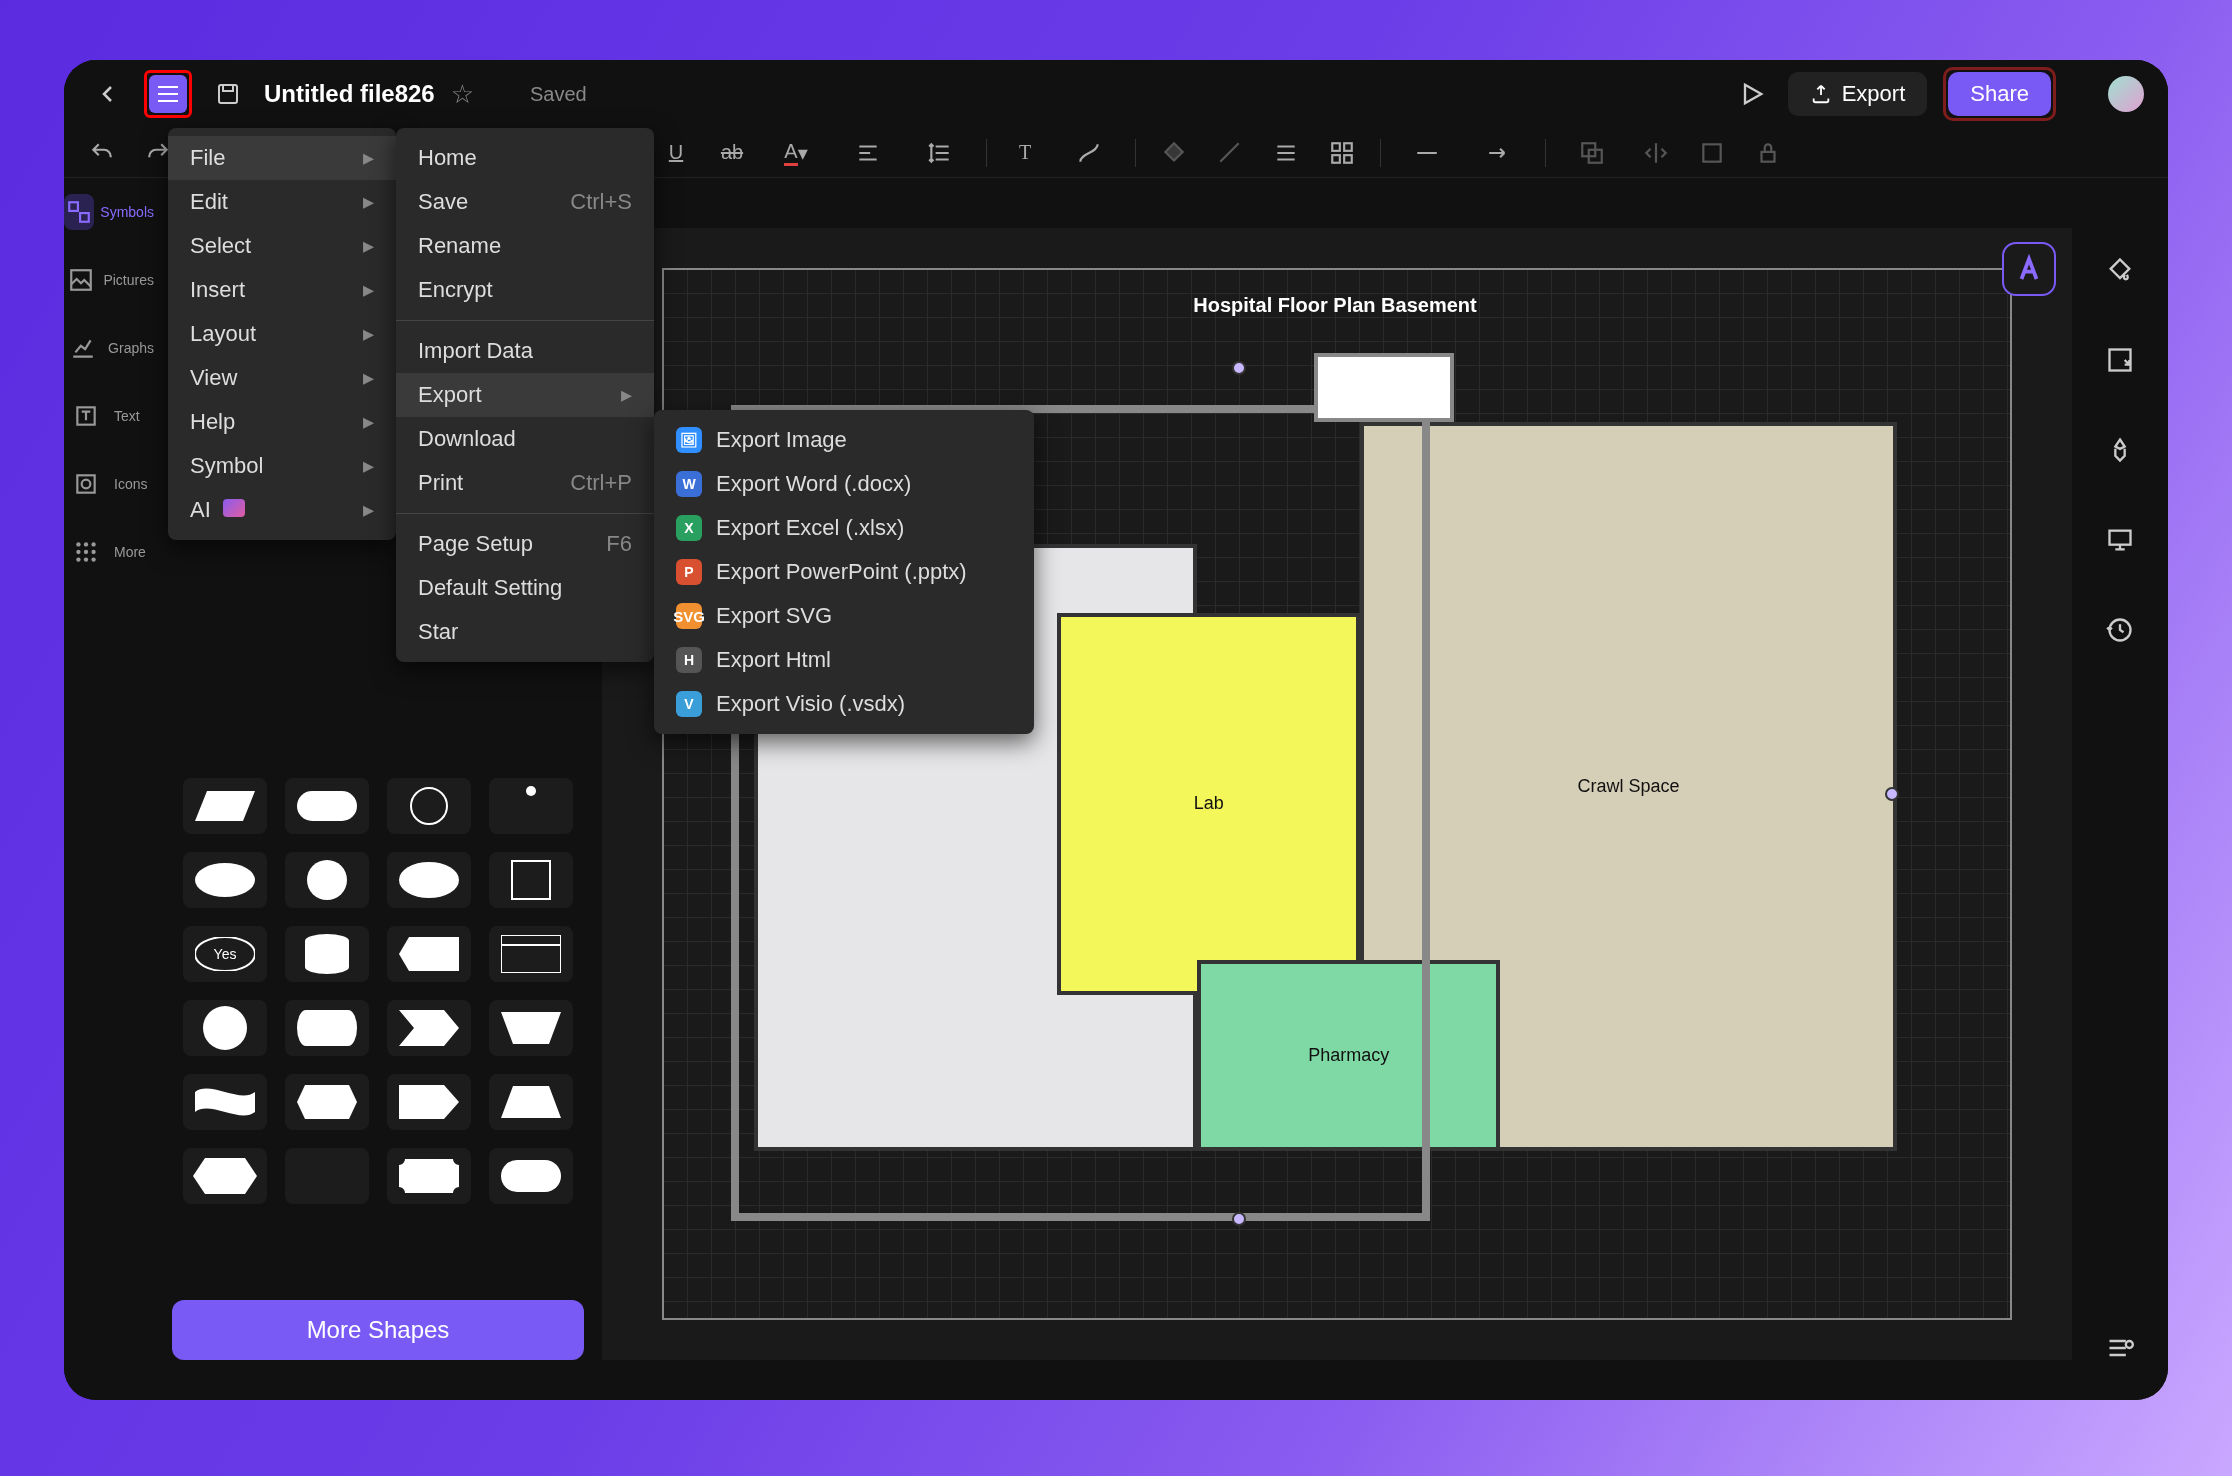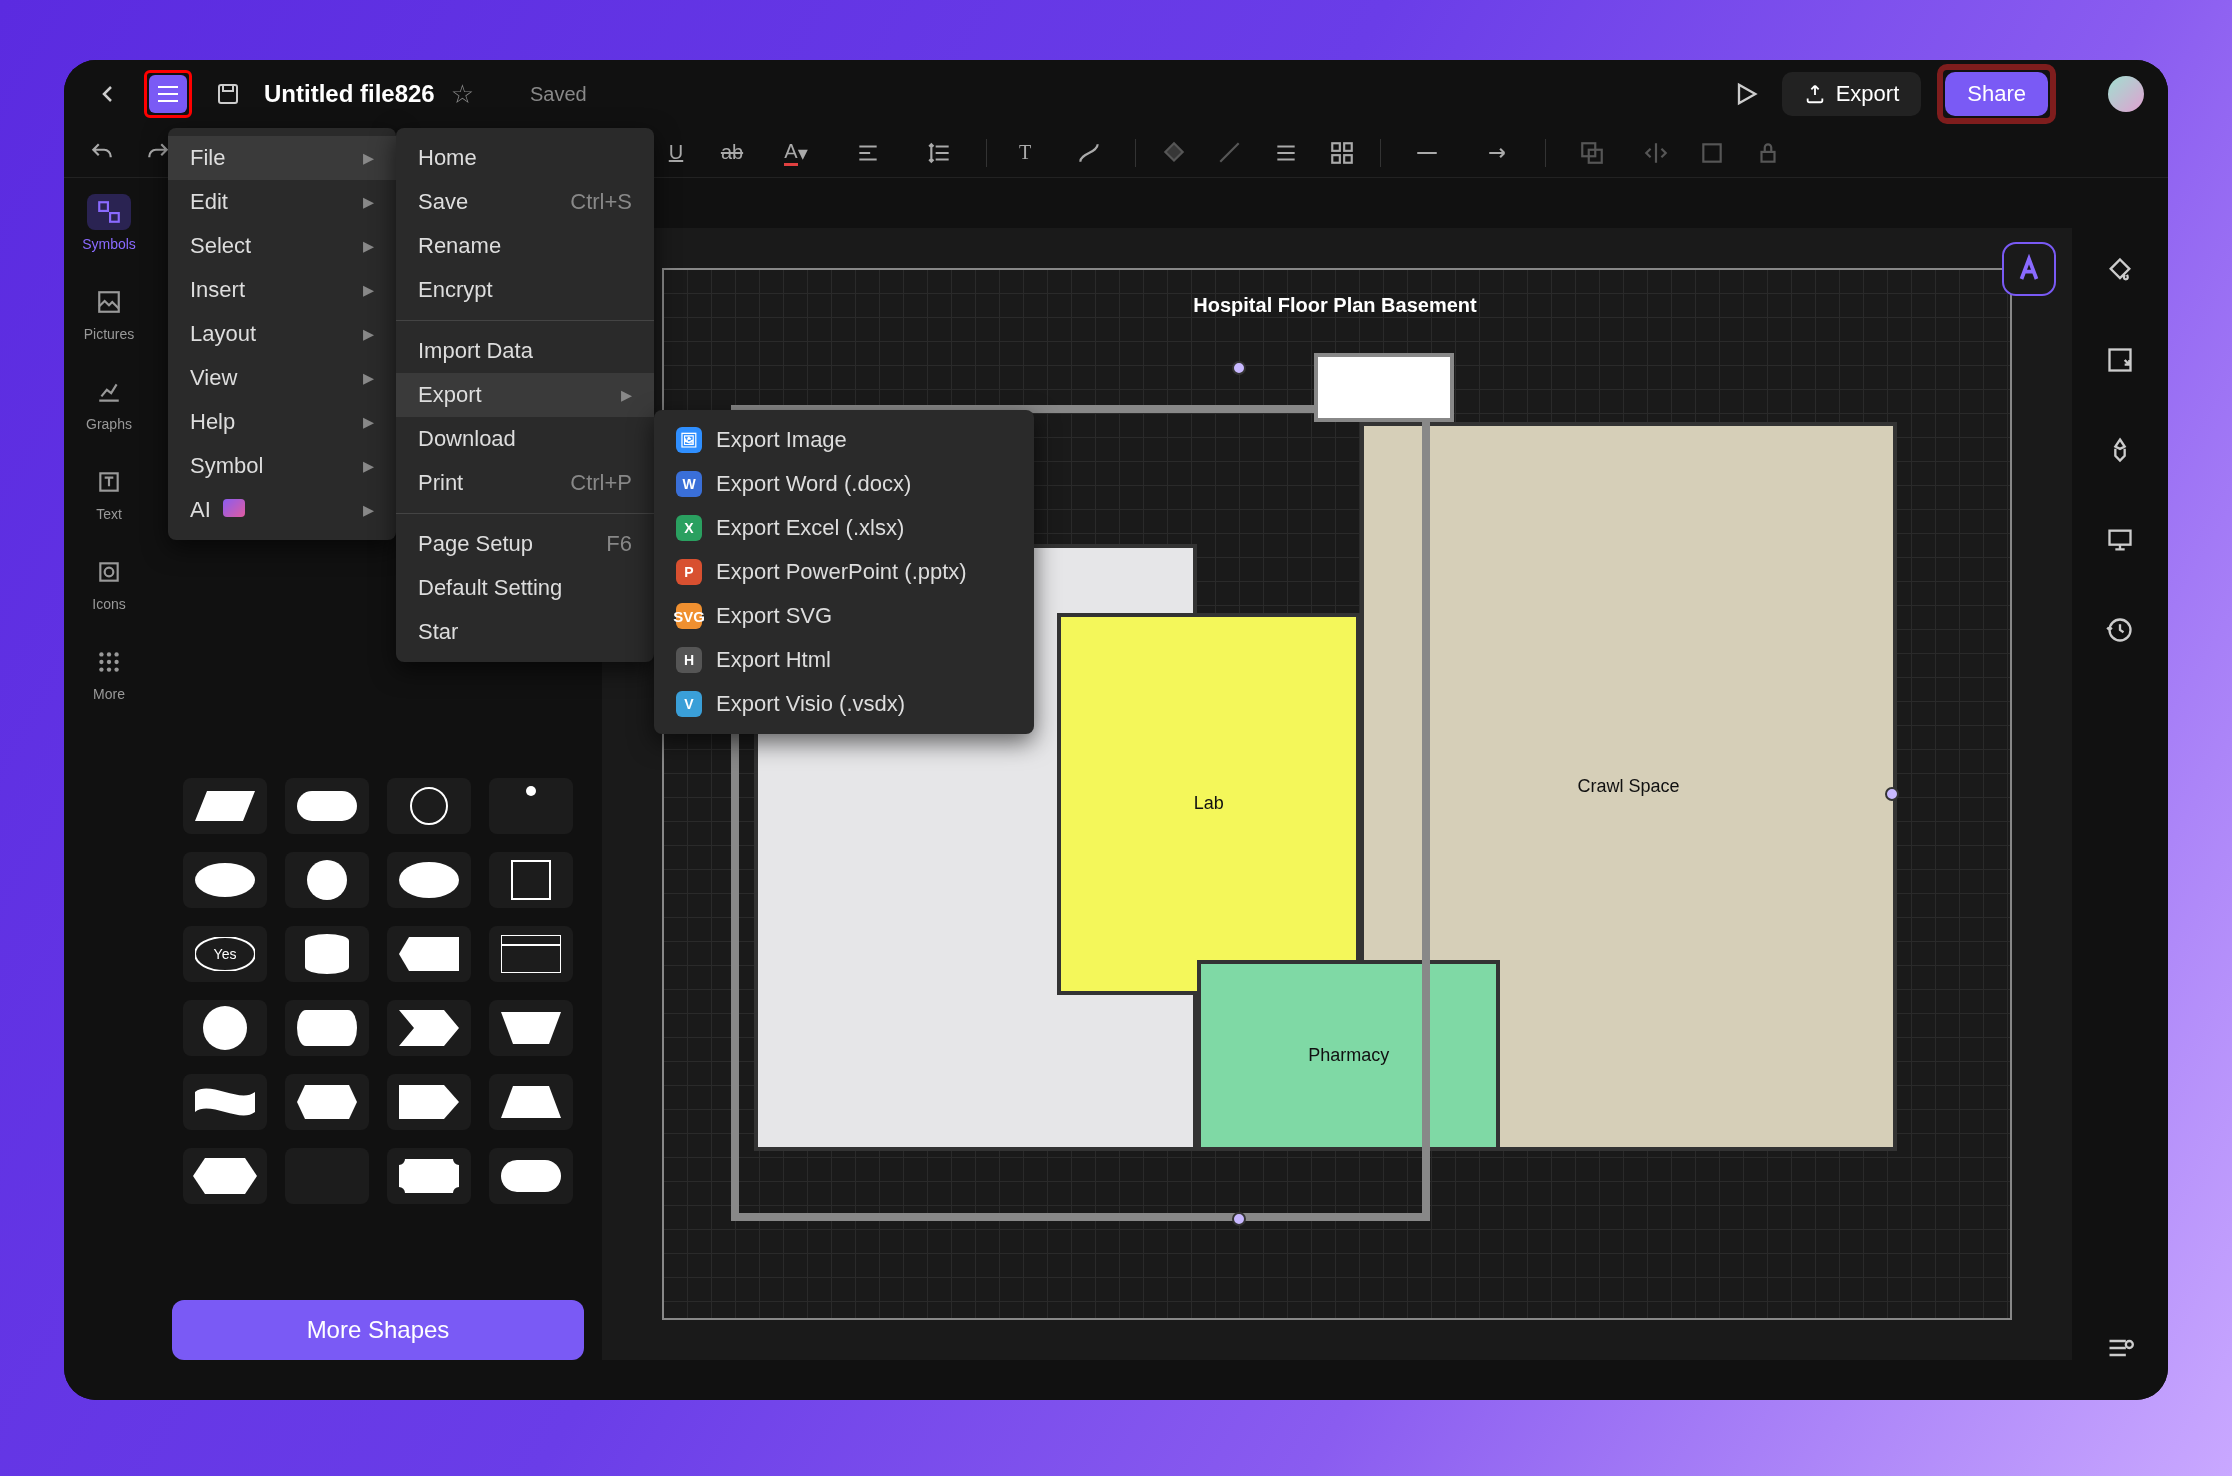--- a/index.html
+++ b/index.html
@@ -4,42 +4,42 @@
 <style>
 * { margin:0; padding:0; box-sizing:border-box; }
 body { background:linear-gradient(120deg,#5b2be0 0%,#6a3de8 45%,#8a5cf0 70%,#c9a8ff 100%); font-family:Arial,Helvetica,sans-serif; width:2232px; height:1476px; overflow:hidden; color:#ddd; position:relative; }
 .app-frame { position:absolute; left:64px; top:60px; width:2104px; height:1340px; background:#111; border-radius:32px; overflow:hidden; }
 
 
 .topbar { height:68px; display:flex; align-items:center; padding:0 24px; background:#111; gap:16px; font-size:22px; }
 .tb-sep { flex:1; }
 .ico-btn { width:40px; height:40px; display:flex; align-items:center; justify-content:center; color:#ccc; border-radius:6px; }
 .hl-red { border:3px solid #ff0000; border-radius:6px; padding:2px; }
-.hl-red-lg { border:6px solid #7f1d1d; border-radius:10px; padding:2px; }
+.hl-red-lg { border:3px solid #7f1d1d; border-radius:10px; padding:2px; }
 .hamb { width:38px; height:38px; display:flex; flex-direction:column; align-items:center; justify-content:center; gap:5px; background:#7a5af5; border-radius:6px; }
 .hamb span { width:20px; height:2px; background:#fff; }
 .title { font-weight:700; color:#fff; font-size:24px; }
 .star { color:#888; font-size:26px; }
 .saved { color:#888; font-size:20px; margin-left:40px; }
 .play { width:40px;height:40px;display:flex;align-items:center;justify-content:center; }
 .export-btn,.share-btn { display:flex;align-items:center;gap:10px;height:44px;padding:0 22px;border-radius:10px;font-size:22px; }
 .export-btn { background:#222;color:#fff; }
 .share-btn { background:#7a5af5;color:#fff; }
 .avatar { width:36px;height:36px;border-radius:50%;background:linear-gradient(135deg,#a0e0d0,#e0a0d0); }
 
 
 .toolstrip { height:50px; display:flex; align-items:center; padding:0 16px 0 16px; gap:12px; border-bottom:1px solid #222; background:#111; font-size:18px; color:#aaa; }
 .tool { width:44px;height:40px;display:flex;align-items:center;justify-content:center;border-radius:6px;font-size:20px; }
 .tool.double { width:60px; }
 .tool svg { width:26px;height:26px;stroke:#aaa;fill:none;stroke-width:2; }
 .vdiv { width:1px;height:28px;background:#333;margin:0 4px; }
 
 
 .left-strip { position:absolute; left:0; top:118px; bottom:0; width:90px; background:#111; display:flex; flex-direction:column; align-items:center; padding-top:16px; gap:32px; font-size:14px; }
-.strip-item { display:flex; flex-direction:column; align-items:center; gap:6px; color:#999; width:100%; }
+.strip-item { display:flex; align-items:center; gap:6px; color:#999; width:100%; }
 .strip-item.active { color:#8a6aff; }
 .strip-item.active .sicon { background:#2a2352; }
 .sicon { width:44px;height:36px;display:flex;align-items:center;justify-content:center;border-radius:8px; }
 
 
 .shapes-panel { position:absolute; left:90px; top:118px; bottom:0; width:448px; background:#111; padding:0 18px; }
 .shape-grid { display:grid; grid-template-columns:repeat(4,84px); gap:18px; justify-content:center; padding-top:600px; }
 .shp { width:84px;height:56px;background:#1c1c1c;border-radius:8px;display:flex;align-items:center;justify-content:center; }
 .shp svg { stroke:none; fill:#fff; }
 .more-shapes { position:absolute; left:18px; right:18px; bottom:40px; height:60px; background:#7a5af5; color:#fff; border-radius:12px; display:flex; align-items:center; justify-content:center; font-size:24px; }

